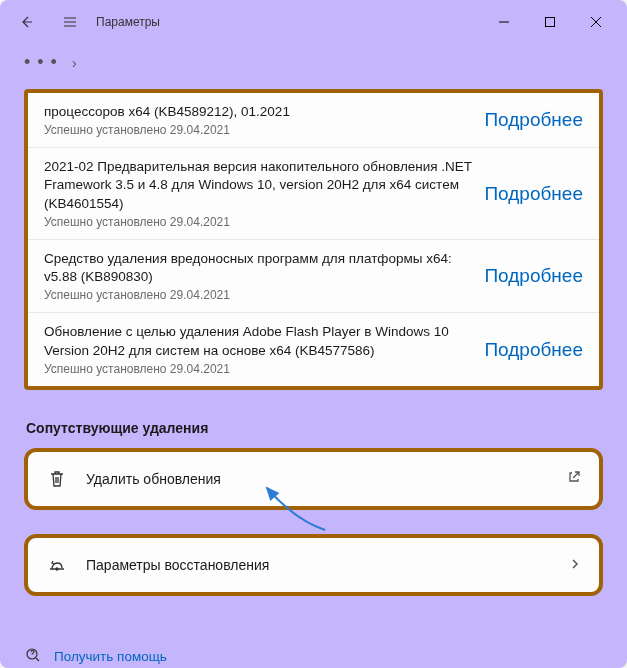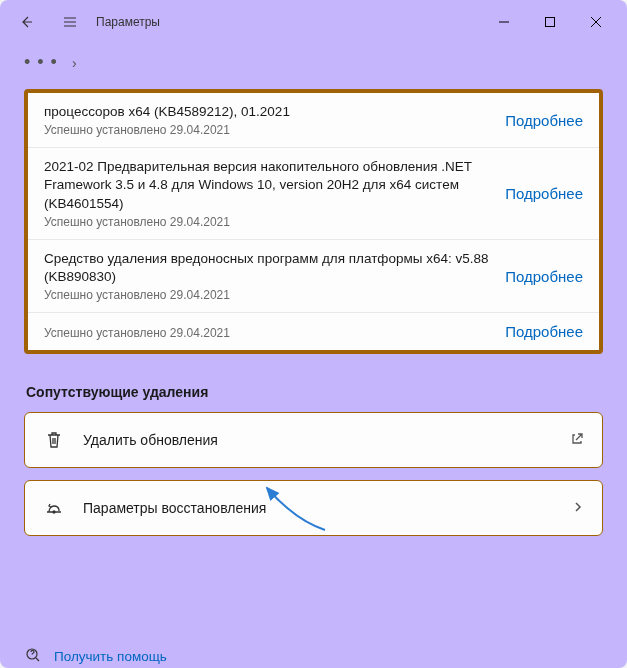--- a/index.html
+++ b/index.html
@@ -105,40 +105,40 @@
       font-size: 13.5px;
       color: #1a1a1a;
       line-height: 1.35;
     }
     .update-status {
       font-size: 12px;
       color: #6b6b6b;
       margin-top: 2px;
     }
     .more-link {
-      font-size: 15px;
+      font-size: 19px;
       color: #0067c0;
       cursor: pointer;
       white-space: nowrap;
     }
 
     .section-header {
       font-size: 14px;
       font-weight: 600;
       margin: 30px 0 12px 2px;
       color: #1a1a1a;
     }
     .option-card {
-      border: 1px solid #a16207;
-      border-radius: 6px;
+      border: 4px solid #a16207;
+      border-radius: 12px;
       background: #fdfdfd;
       display: flex;
       align-items: center;
       padding: 16px 18px;
-      margin-bottom: 12px;
+      margin-bottom: 24px;
       cursor: pointer;
       gap: 18px;
     }
     .option-icon {
       width: 22px;
       height: 22px;
       display: flex;
       align-items: center;
       justify-content: center;
       color: #333;
@@ -237,20 +237,21 @@
       <div class="update-item">
         <div class="update-text">
           <div class="update-title">Средство удаления вредоносных программ для платформы x64: v5.88 (KB890830)</div>
           <div class="update-status">Успешно установлено 29.04.2021</div>
         </div>
         <a class="more-link">Подробнее</a>
       </div>
 
       <div class="update-item">
         <div class="update-text">
+          <div class="update-title">Обновление с целью удаления Adobe Flash Player в Windows 10 Version 20H2 для систем на основе x64 (KB4577586)</div>
           <div class="update-status">Успешно установлено 29.04.2021</div>
         </div>
         <a class="more-link">Подробнее</a>
       </div>
 
     </div>
 
     <div class="section-header">Сопутствующие удаления</div>
 
     <div class="option-card">

